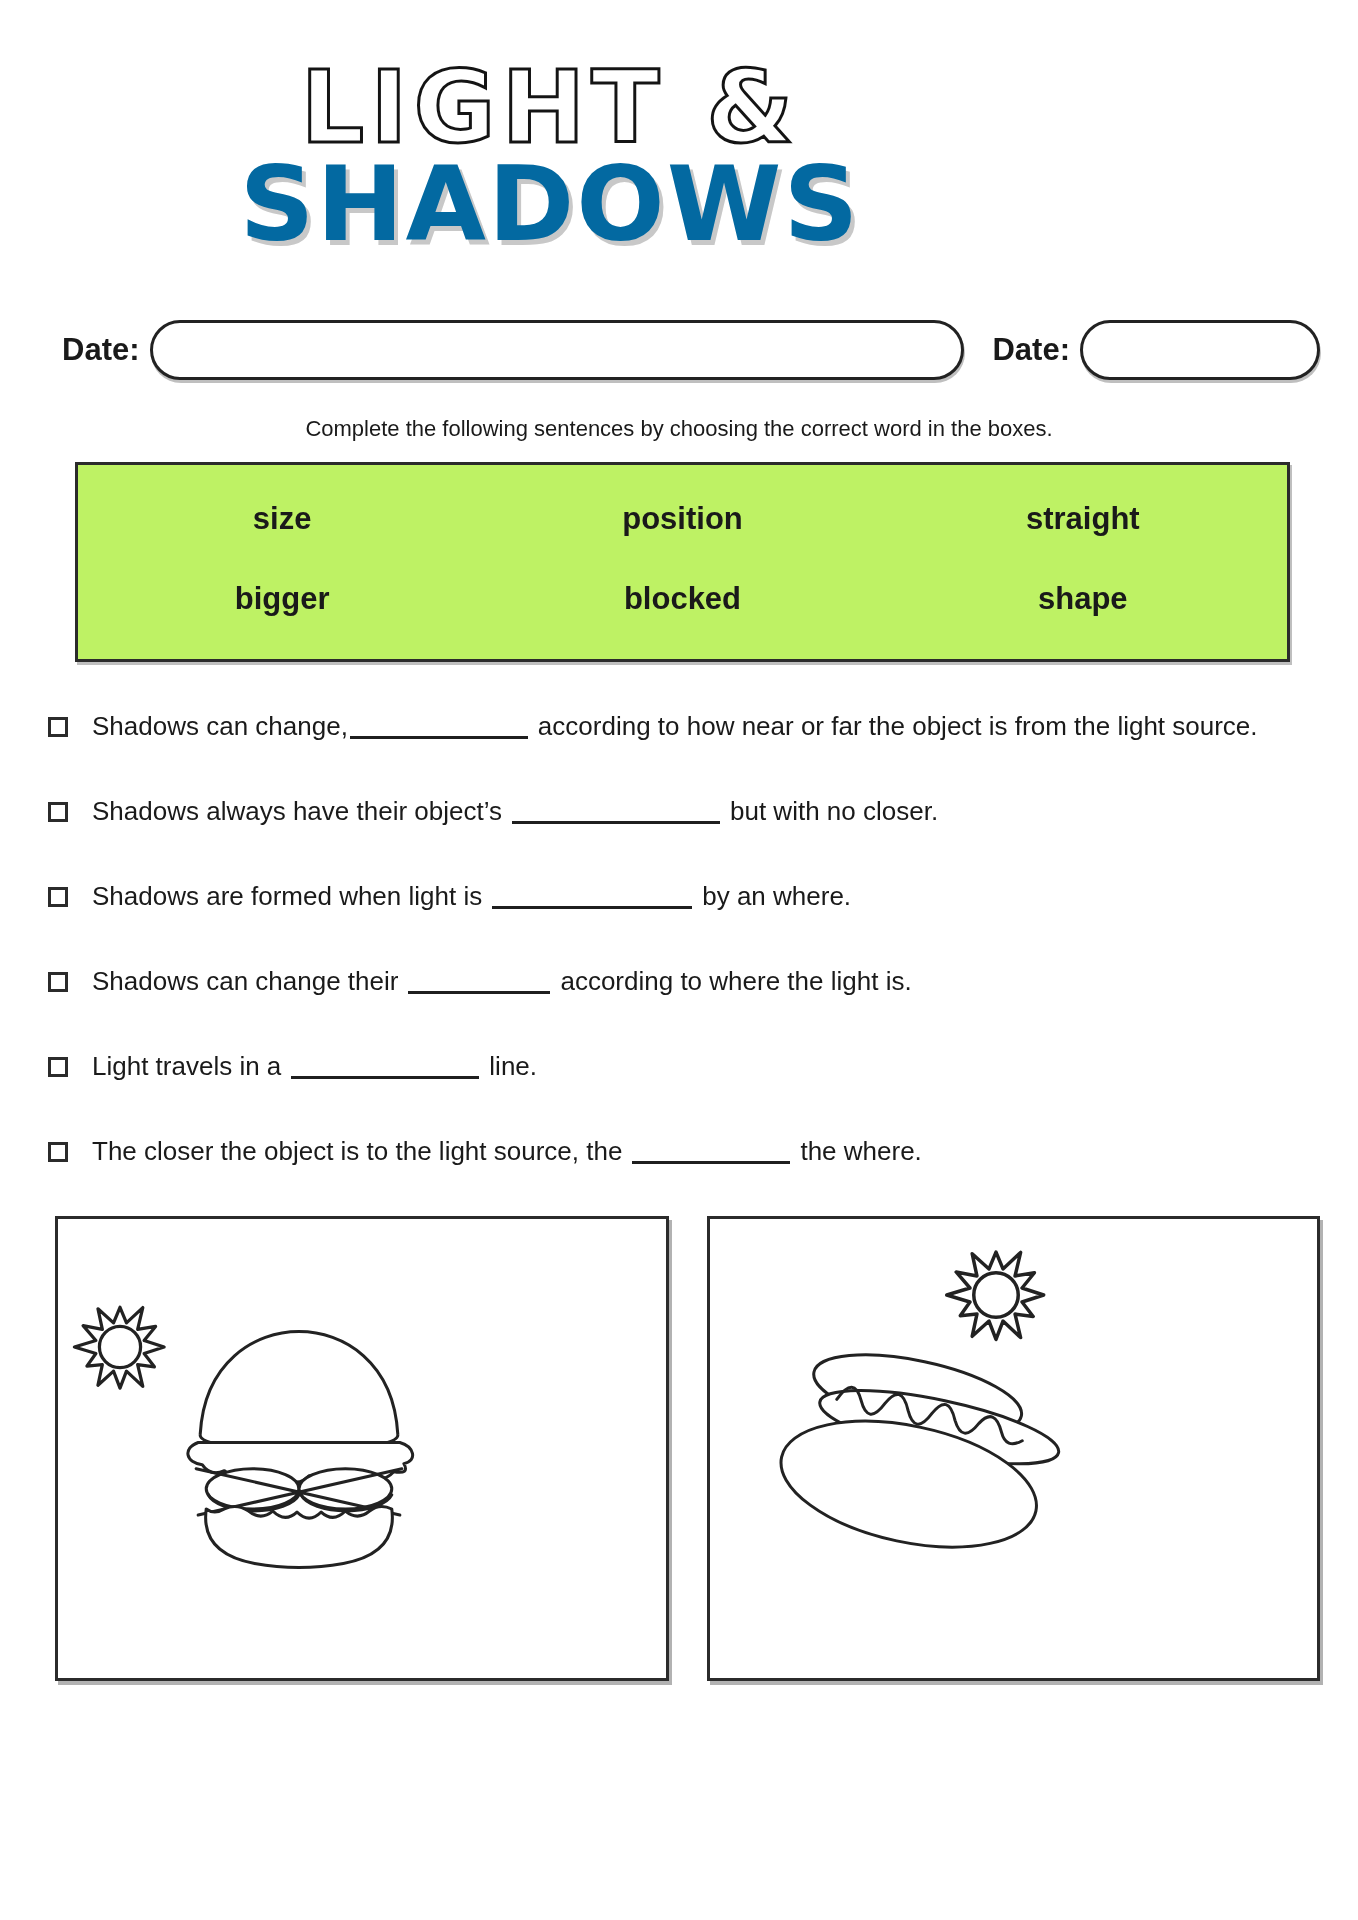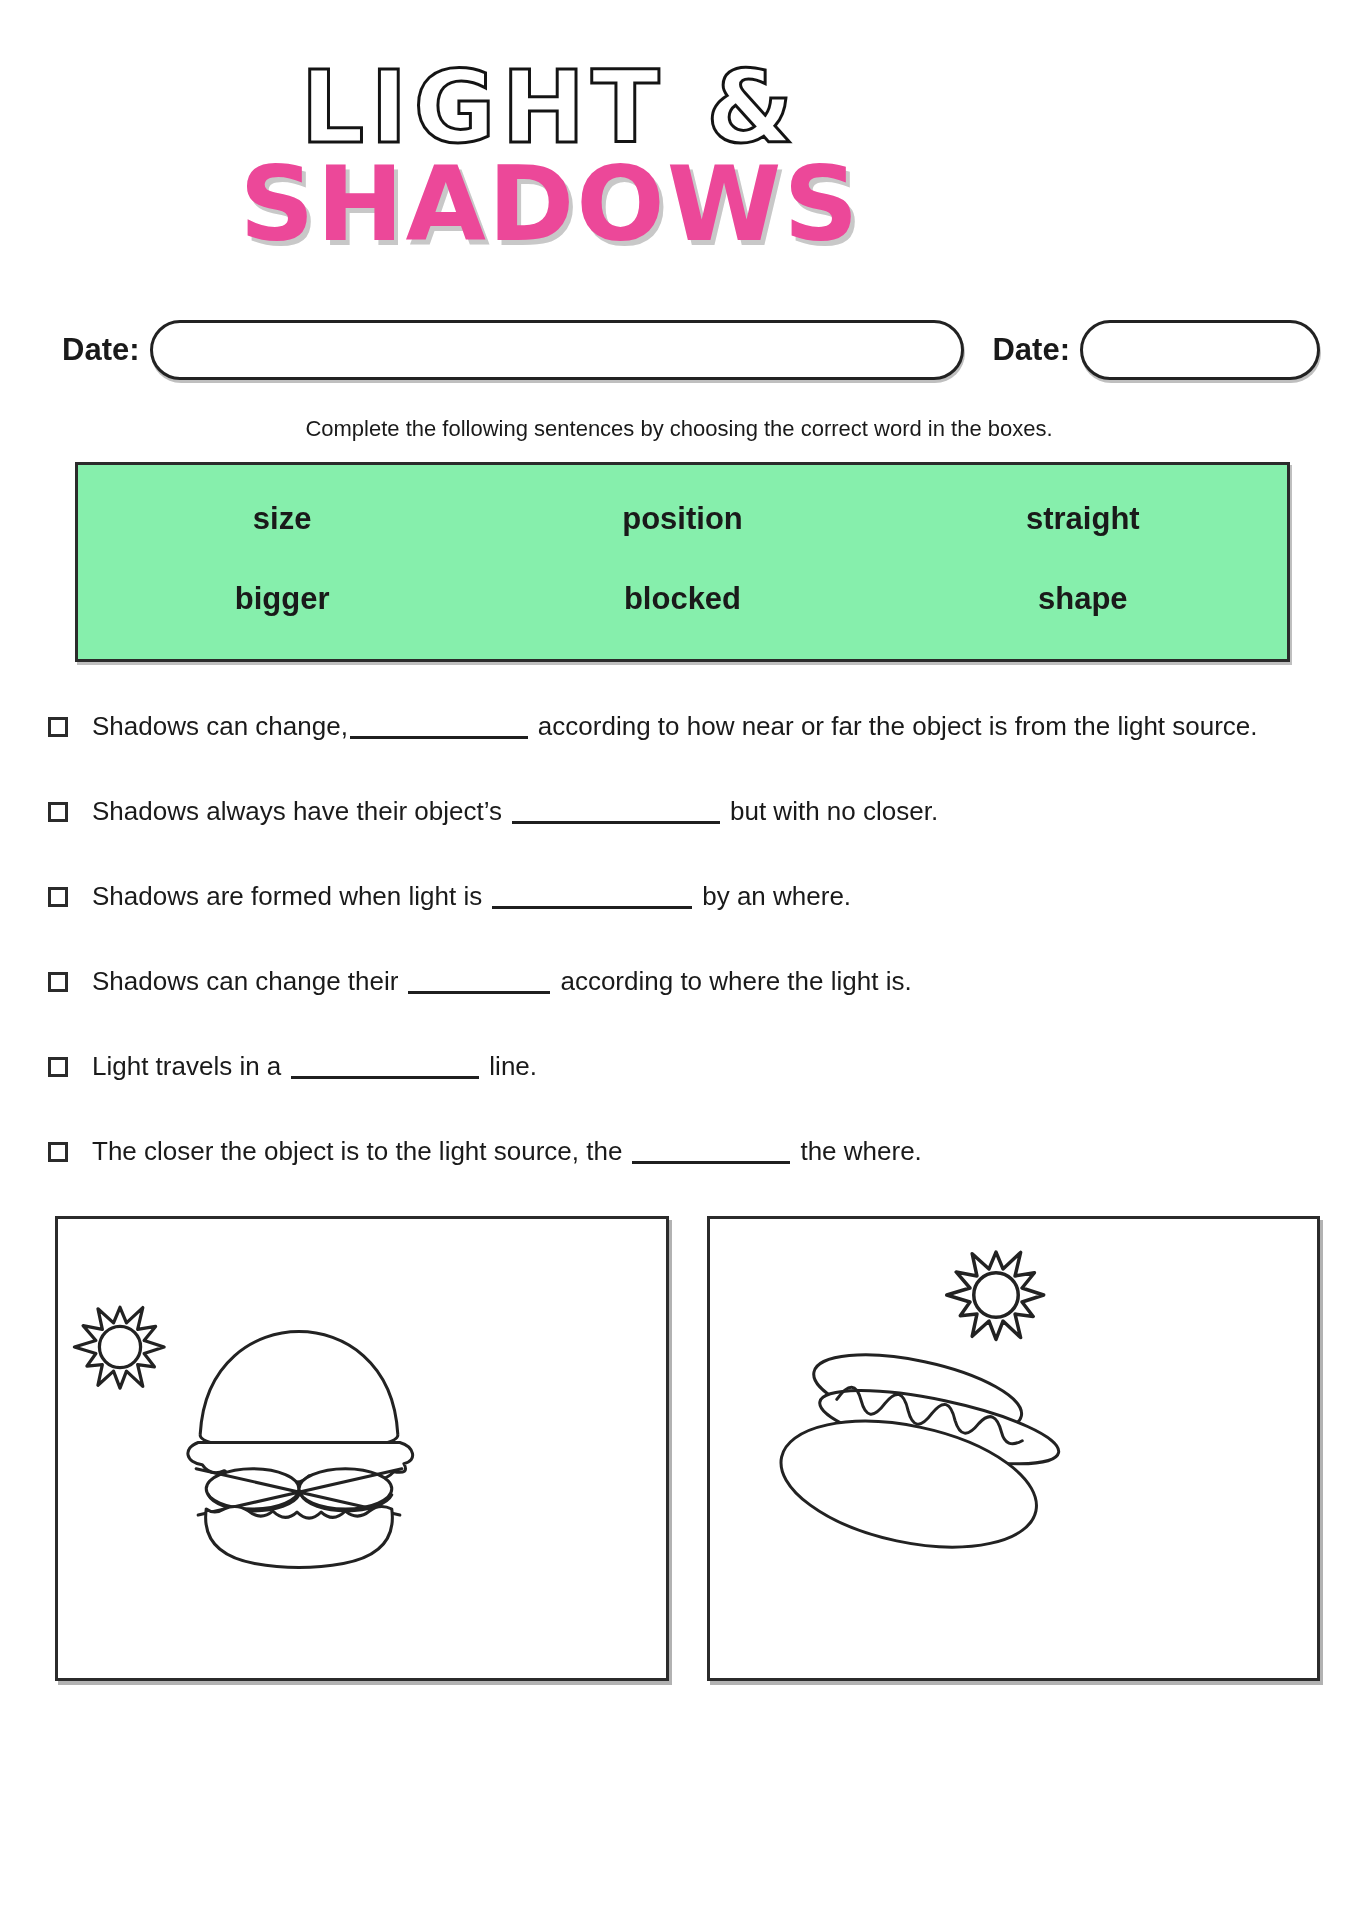--- a/index.html
+++ b/index.html
@@ -6,37 +6,37 @@
   html,body { margin:0; padding:0; background:#ffffff; }
   body { width:1358px; height:1920px; font-family:"Liberation Sans", sans-serif; color:#1a1a1a; }
   .page { position:relative; width:1358px; height:1920px; background:#fff; overflow:hidden; }
 
   
   .title-wrap { width:1100px; margin:40px 0 0 0; text-align:center; }
   .outline-title { display:block; margin:0 auto; }
   .solid-title {
     margin:-16px 0 0; line-height:1; text-align:center;
     font-family:"DejaVu Sans", sans-serif; font-weight:bold;
-    font-size:104px; letter-spacing:2px; color:#ec4899;
+    font-size:104px; letter-spacing:2px; color:#0369a1;
     text-shadow:4px 5px 0 #c8c8c8;
   }
 
   
   .name-row { display:flex; align-items:center; margin:64px 38px 0 62px; gap:10px; }
   .field-label { font-size:31px; font-weight:600; white-space:nowrap; }
   .oval { height:60px; border:3px solid #222; border-radius:30px; background:#fff; box-shadow:1px 3px 0 rgba(0,0,0,0.25); }
   .name-oval { flex:1; margin-right:18px; }
   .date-oval { width:240px; }
 
   
   .instruction { text-align:center; font-size:22px; font-weight:500; margin:36px 0 0; }
 
   
   .word-box {
-    margin:20px 68px 16px 75px; border:3px solid #2b2b2b; background:#86efac;
+    margin:20px 68px 16px 75px; border:3px solid #2b2b2b; background:#bef264;
     padding:36px 4px 42px; display:grid; grid-template-columns:1fr 1fr 1fr; row-gap:44px;
     box-shadow:2px 3px 0 rgba(0,0,0,0.25);
   }
   .word { text-align:center; font-size:31px; font-weight:600; }
 
   
   .sentences { margin:44px 44px 0 48px; }
   .sentence { position:relative; padding-left:44px; font-size:26px; line-height:1.58; margin-bottom:44px; }
   .checkbox { position:absolute; left:0; top:11px; width:20px; height:20px; border:3px solid #2b2b2b; background:#fff; }
   .blank { display:inline-block; border-bottom:3px solid #1f1f1f; height:30px; vertical-align:-4px; margin:0 10px; }

